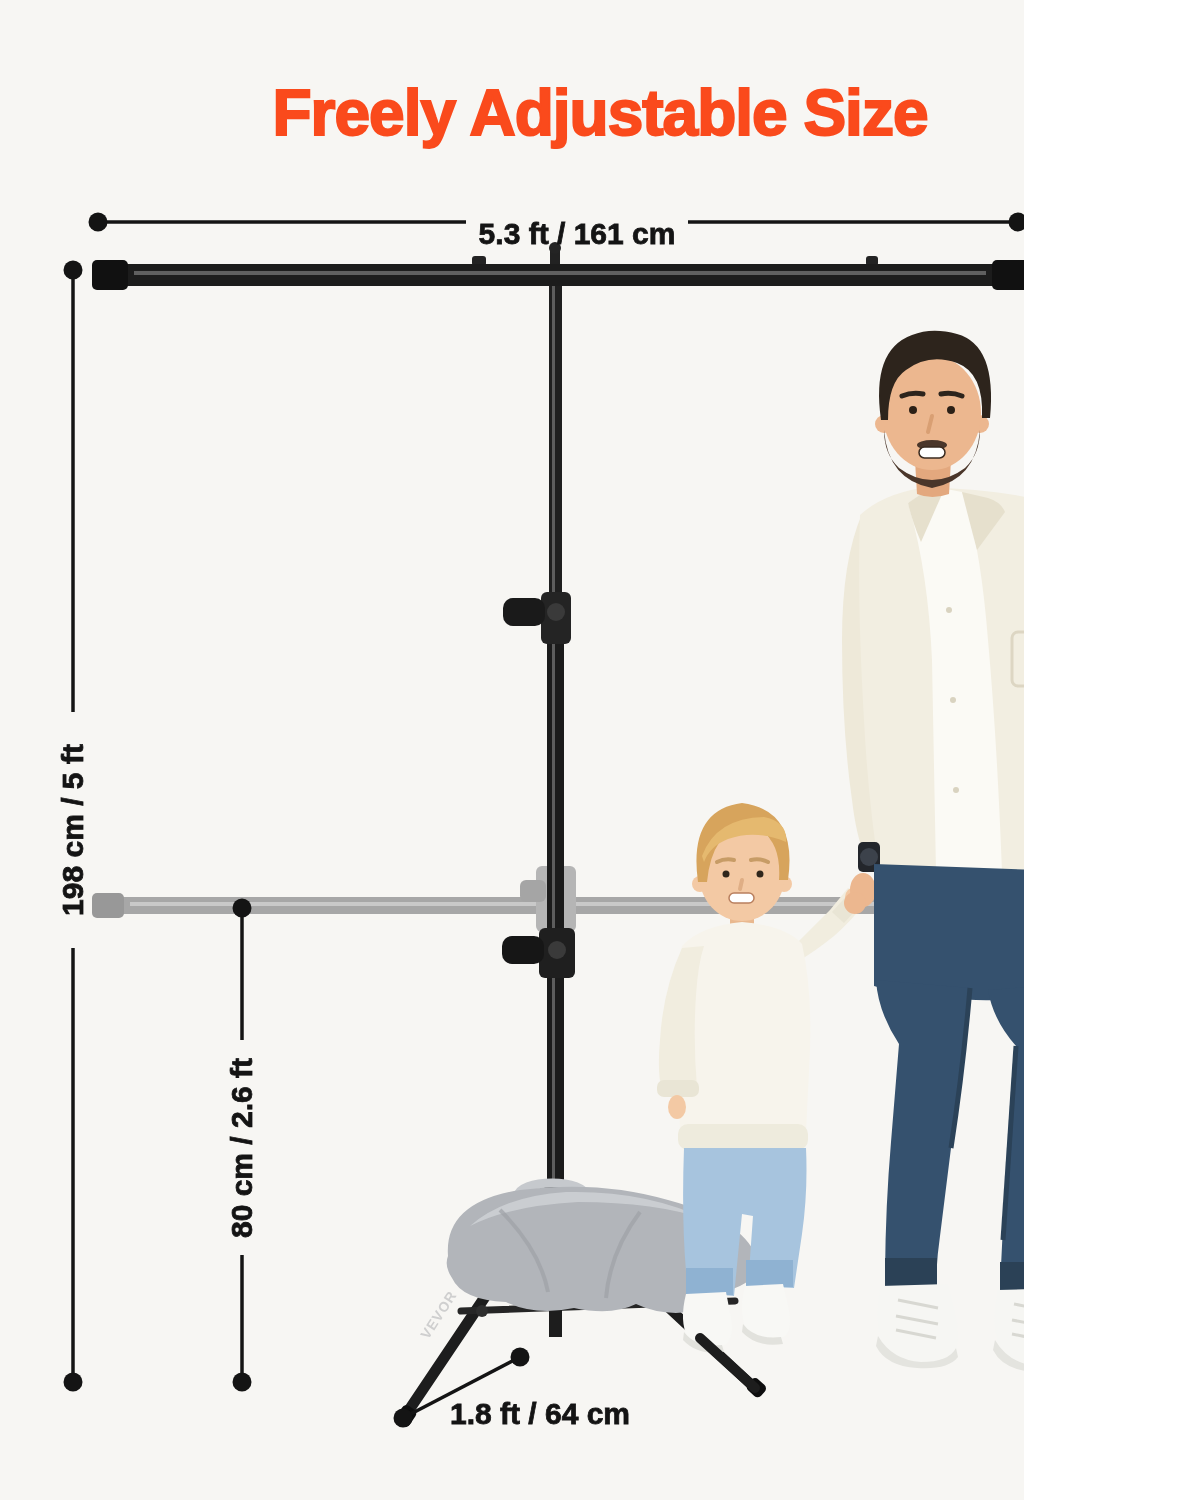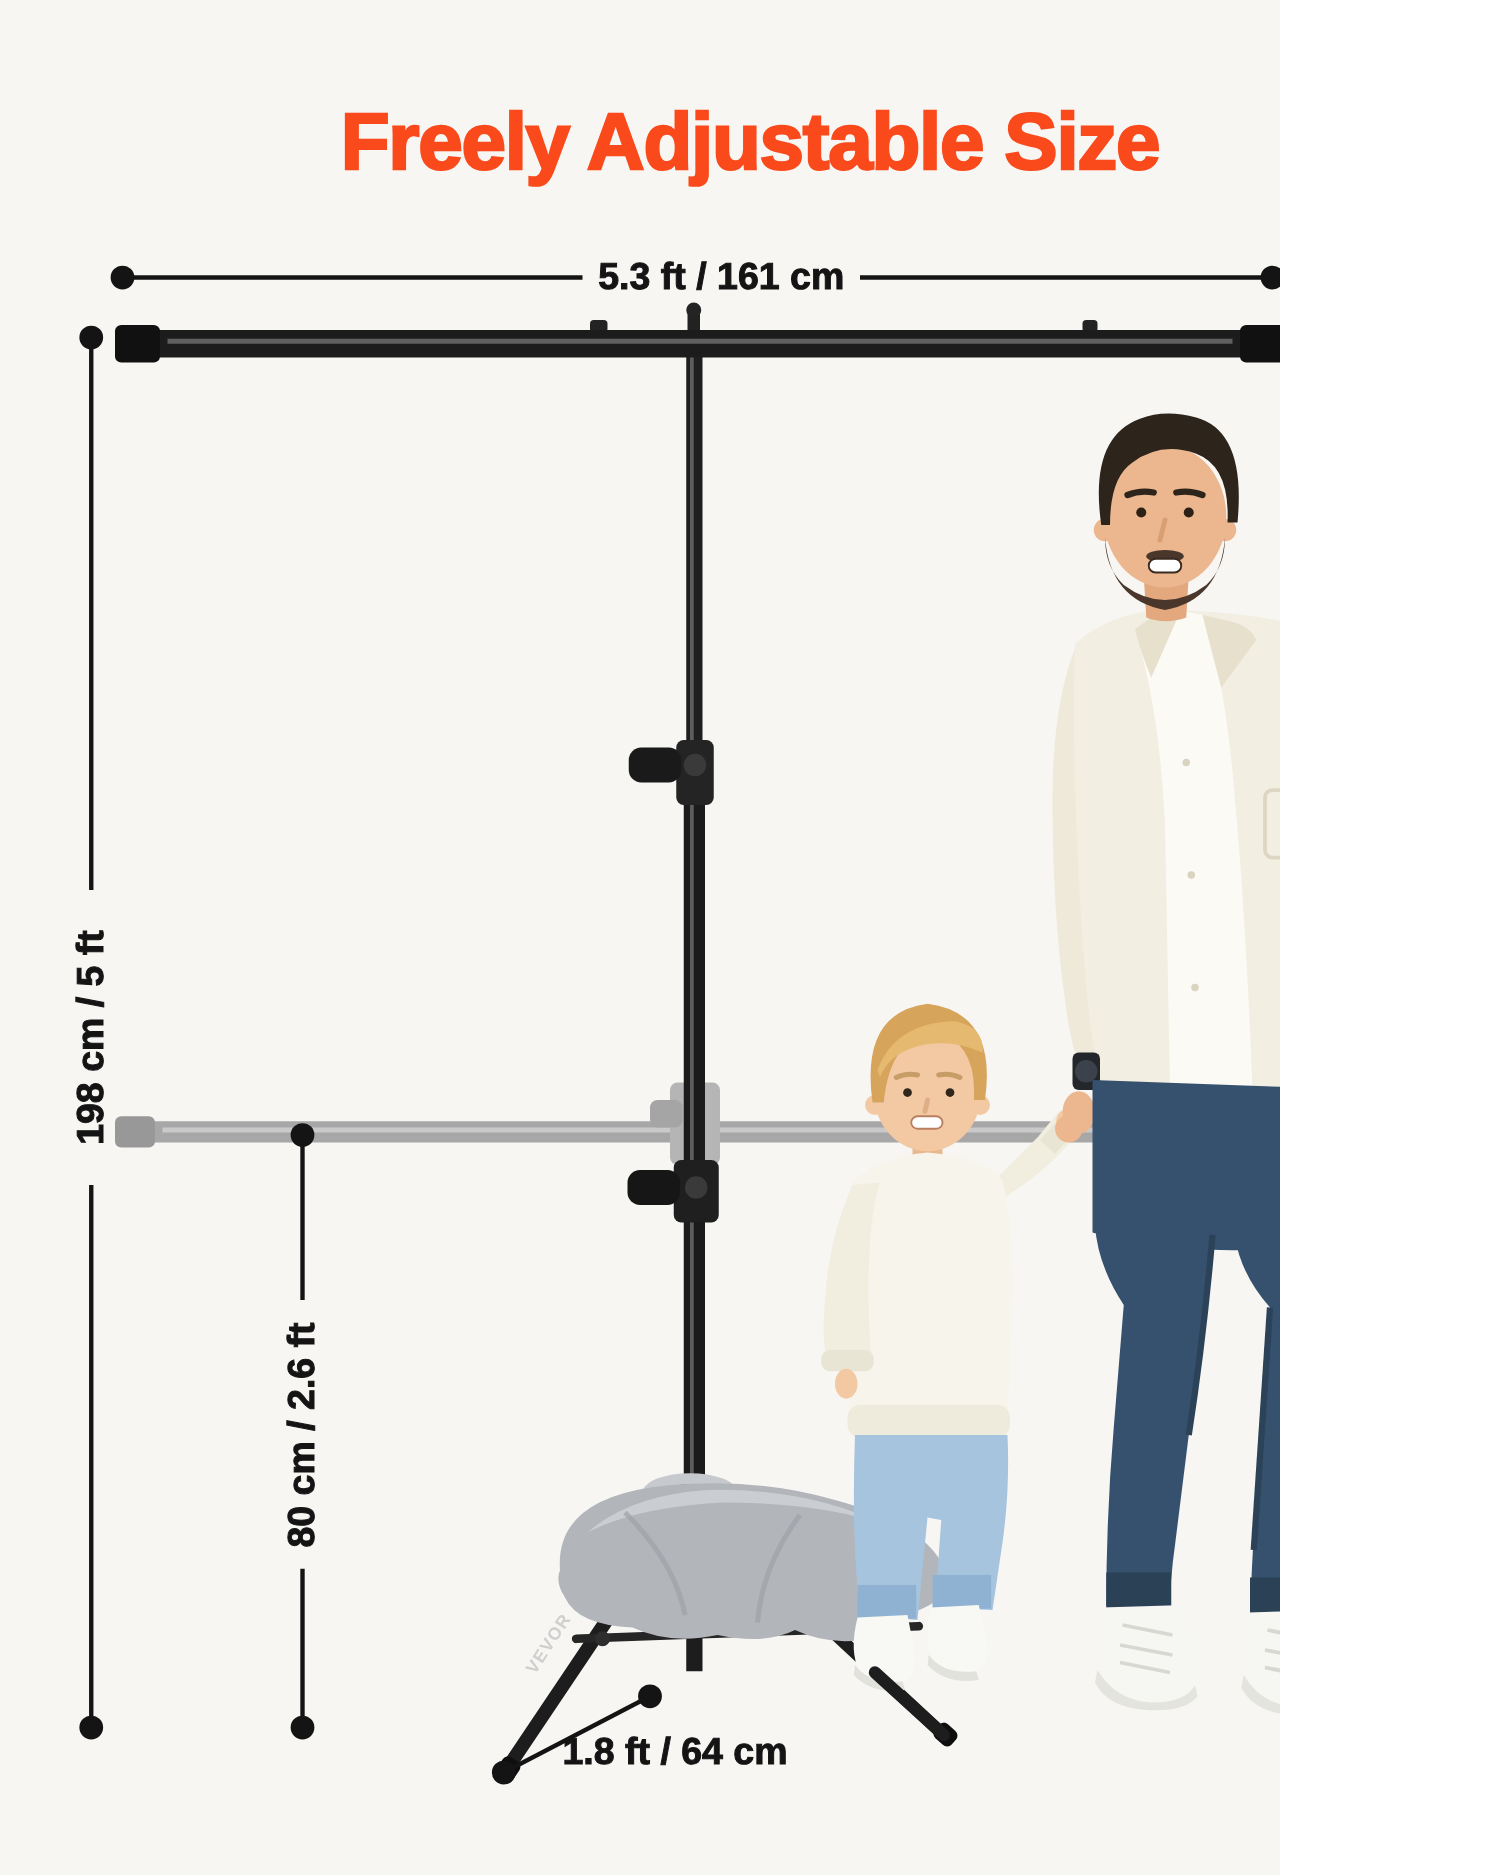--- a/index.html
+++ b/index.html
@@ -25,21 +25,21 @@
   .scene-svg { position:absolute; left:0; top:0; z-index:1; }
   .dim-label {
     position:absolute;
     z-index:2;
     font-size:30px;
     font-weight:700;
     -webkit-text-stroke:0.8px #141414;
     white-space:nowrap;
     color:#141414;
   }
-  .dim-label.horiz { transform:translate(-50%,-50%); }
+  .dim-label.horiz { transform:translate(-50%,-50%);margin-top:12px; }
   .dim-label.vert  { transform:translate(-50%,-50%) rotate(-90deg); }
 </style>
 </head>
 <body>
 
 <div class="canvas">
 
   <div class="page-title">Freely Adjustable Size</div>
 
   <svg class="scene-svg" width="1200" height="1500" viewBox="0 0 1200 1500">

